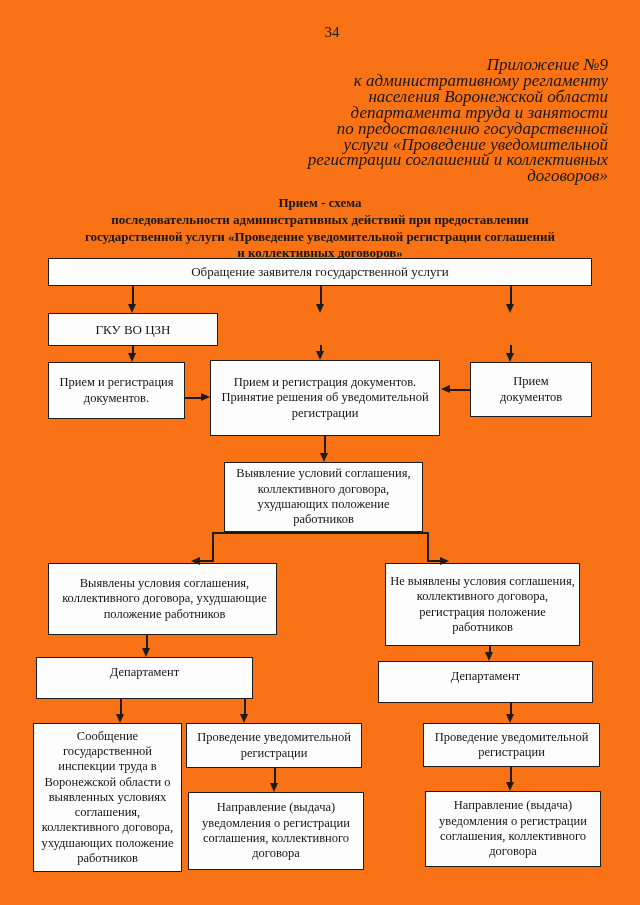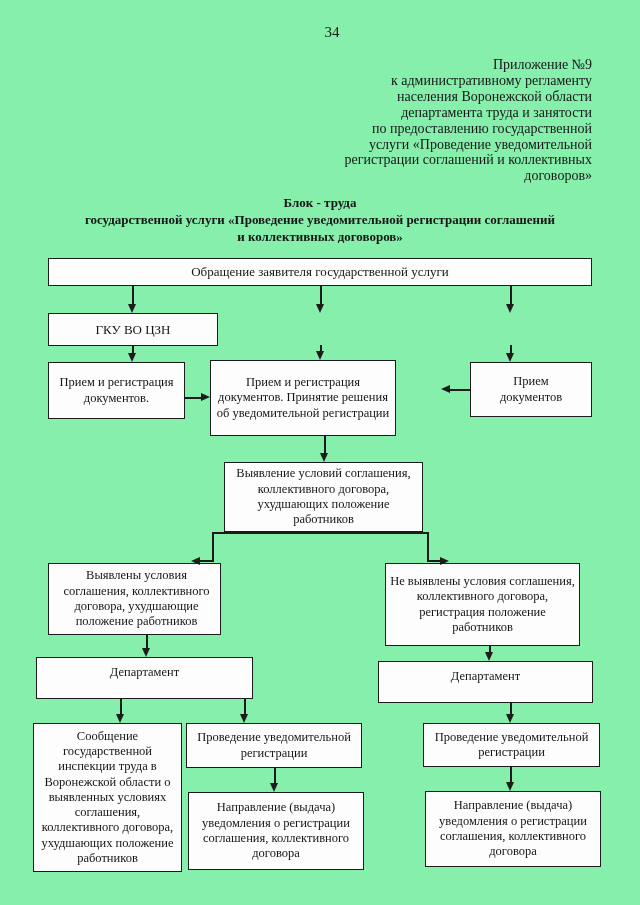--- a/index.html
+++ b/index.html
@@ -4,25 +4,25 @@
 <style>
   html,body{margin:0;padding:0;}
   body{
     width:640px;height:905px;
     background:#ffffff;
     font-family:"Liberation Serif","DejaVu Serif",serif;
     color:#161616;
     -webkit-font-smoothing:antialiased;
   }
   #page{
-    position:relative;width:640px;height:905px;background:#86efac;overflow:hidden;
+    position:relative;width:640px;height:905px;background:#f97316;overflow:hidden;
   }
   .abs{position:absolute;}
   .pagenum{top:24px;left:300px;width:64px;text-align:center;font-size:15px;}
-  .hdr{top:57px;left:230px;width:362px;text-align:right;font-size:14px;line-height:15.9px;}
+  .hdr{top:57px;left:246px;width:362px;text-align:right;font-size:17px;line-height:15.9px;font-style:italic;}
   .ttl{top:195px;left:48px;width:544px;text-align:center;font-weight:bold;font-size:13px;line-height:16.8px;}
   .box{
     position:absolute;box-sizing:border-box;
     border:1.6px solid #1c1c1c;background:#fdfdfd;
     display:flex;align-items:center;justify-content:center;
     text-align:center;font-size:12.5px;line-height:15.4px;
     padding:2px 4px;
   }
   .box-dep{align-items:flex-start;padding-top:7px;}
   .vl{position:absolute;width:1.6px;background:#1c1c1c;}
@@ -43,52 +43,53 @@
     <div>к административному регламенту</div>
     <div>населения Воронежской области</div>
     <div>департамента труда и занятости</div>
     <div>по предоставлению государственной</div>
     <div>услуги «Проведение уведомительной</div>
     <div>регистрации соглашений и коллективных</div>
     <div>договоров»</div>
   </div>
 
   <div class="abs ttl">
-    <div>Блок - труда</div>
+    <div>Прием - схема</div>
+    <div>последовательности административных действий при предоставлении</div>
     <div>государственной услуги «Проведение уведомительной регистрации соглашений</div>
     <div>и коллективных договоров»</div>
   </div>
 
   <div class="box" style="left:48px;top:258px;width:544px;height:28px;font-size:13px;">
     <span>Обращение заявителя государственной услуги</span>
   </div>
 
   <div class="box" style="left:48px;top:313px;width:170px;height:33px;font-size:13px;">
     <span>ГКУ ВО ЦЗН</span>
   </div>
 
 
 
   <div class="box" style="left:48px;top:362px;width:137px;height:57px;">
     <span>Прием и регистрация документов.</span>
   </div>
 
-  <div class="box" style="left:210px;top:360px;width:186px;height:76px;justify-content:flex-end;">
+  <div class="box" style="left:210px;top:360px;width:230px;height:76px;justify-content:flex-end;">
     <span>Прием и регистрация документов. Принятие решения об уведомительной регистрации</span>
   </div>
 
   <div class="box" style="left:470px;top:362px;width:122px;height:55px;padding:2px 20px;">
     <span>Прием документов</span>
   </div>
 
   <div class="box" style="left:224px;top:462px;width:199px;height:70px;">
     <span>Выявление условий соглашения, коллективного договора, ухудшающих положение работников</span>
   </div>
 
-  <div class="box" style="left:48px;top:563px;width:173px;height:72px;padding-left:8px;">
+  <div class="box" style="left:48px;top:563px;width:229px;height:72px;padding-left:8px;">
     <span>Выявлены условия соглашения, коллективного договора, ухудшающие положение работников</span>
   </div>
 
   <div class="box" style="left:385px;top:563px;width:195px;height:83px;">
     <span>Не выявлены условия соглашения, коллективного договора, регистрация положение работников</span>
   </div>
 
   <div class="box box-dep" style="left:36px;top:657px;width:217px;height:42px;">
     <span>Департамент</span>
   </div>

